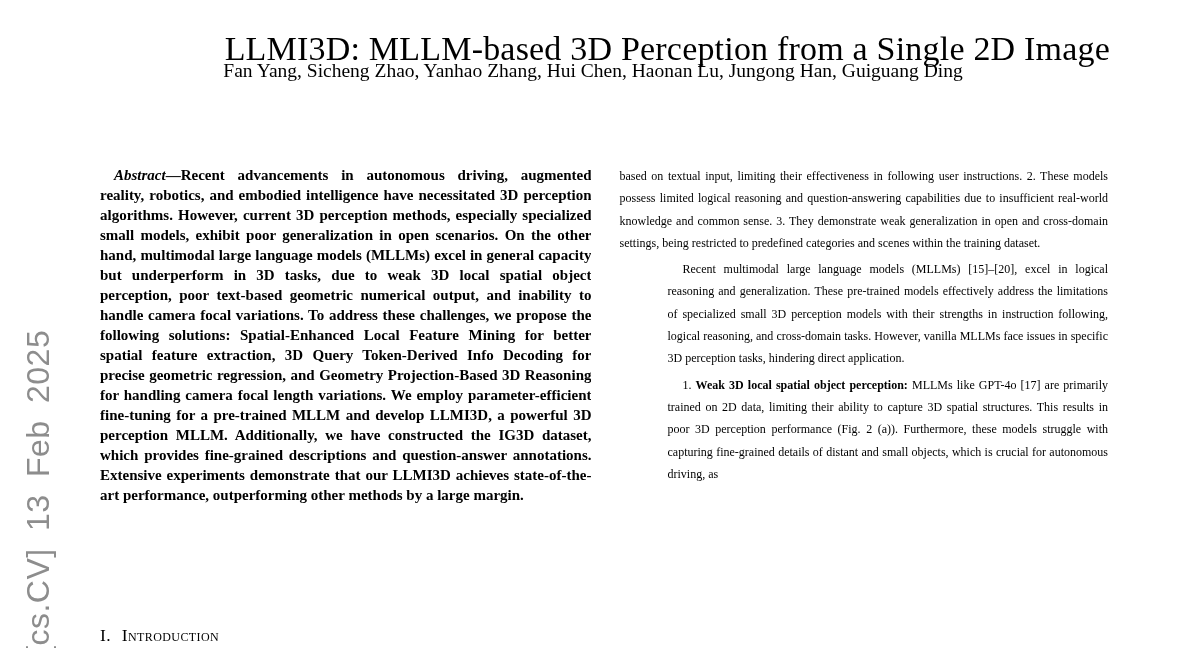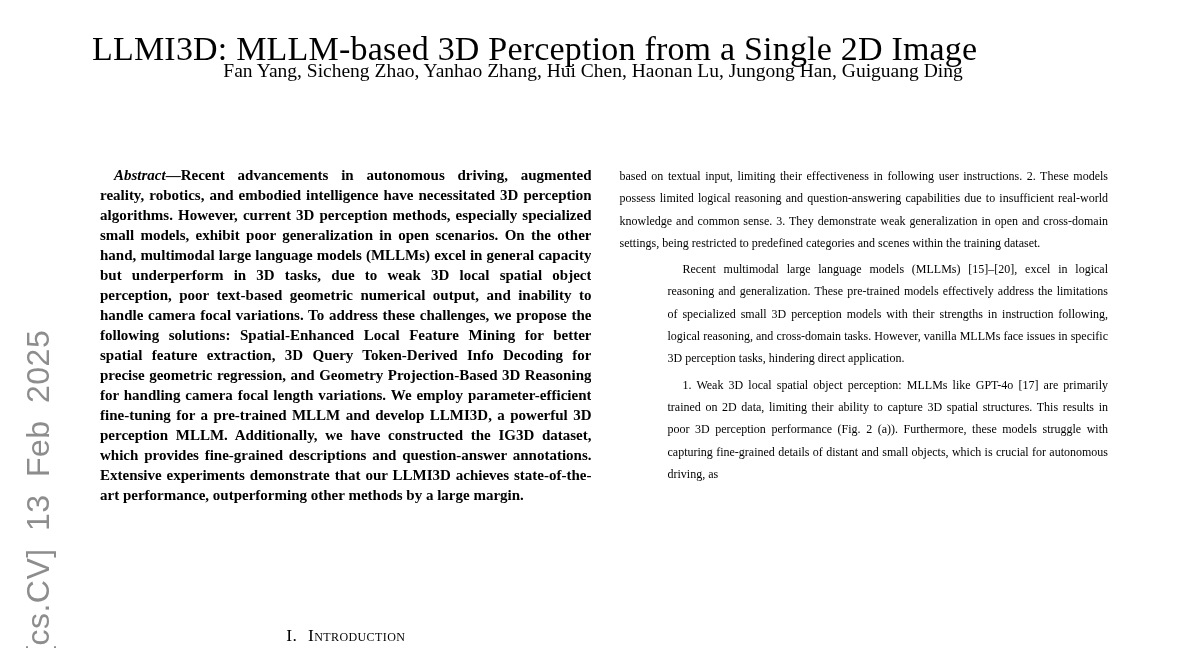--- a/index.html
+++ b/index.html
@@ -12,23 +12,23 @@
     width: 1200px;
     height: 648px;
     overflow: hidden;
     color: #000000;
     font-family: "Liberation Serif", "DejaVu Serif", serif;
   }
 
   .page-title {
     position: absolute;
     top: 7px;
-    left: 92px;
+    left: 100px;
     width: 1010px;
-    text-align: left;
+    text-align: right;
     font-size: 34px;
     font-weight: 400;
     letter-spacing: 0.2px;
     white-space: nowrap;
   }
 
   .authors-line {
     position: absolute;
     top: 60px;
     left: 88px;
@@ -72,35 +72,35 @@
     line-height: 20px;
     text-align: justify;
     text-indent: 14px;
   }
   .abstract-lead {
     font-style: italic;
   }
 
   .intro-heading {
     margin-top: 48px;
-    text-align: center;
+    text-align: left;
     font-size: 17.5px;
     font-variant: small-caps;
     letter-spacing: 0.4px;
     word-spacing: 6px;
   }
 
   .col-right p {
     margin: 0 0 4px 0;
     font-size: 12px;
     line-height: 22.3px;
     text-align: justify;
   }
   .col-right p.indent { text-indent: 15px; margin-left: 48px; }
-  .bold-lead { font-weight: normal; }
+  .bold-lead { font-weight: bold; }
 </style>
 </head>
 <body>
 
 <div class="arxiv-stamp">[cs.CV]  13 Feb 2025</div>
 
 <h1 class="page-title">LLMI3D: MLLM-based 3D Perception from a Single 2D Image</h1>
 
 <div class="authors-line">Fan Yang, Sicheng Zhao, Yanhao Zhang, Hui Chen, Haonan Lu, Jungong Han, Guiguang Ding</div>
 

